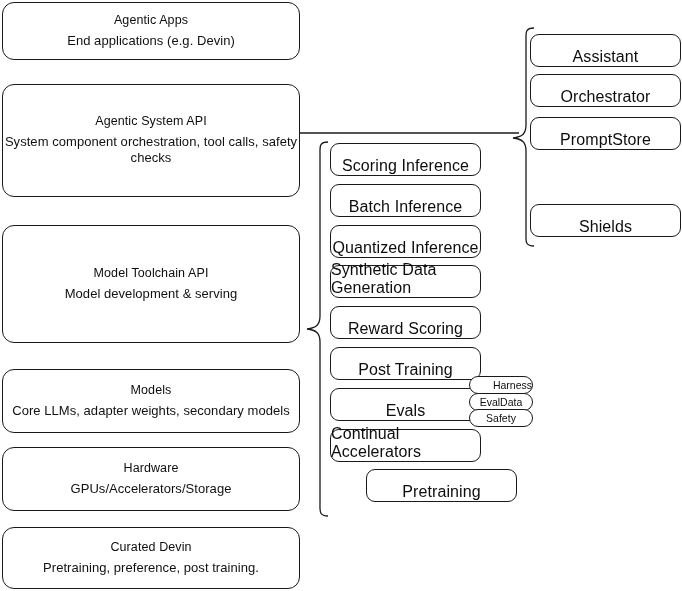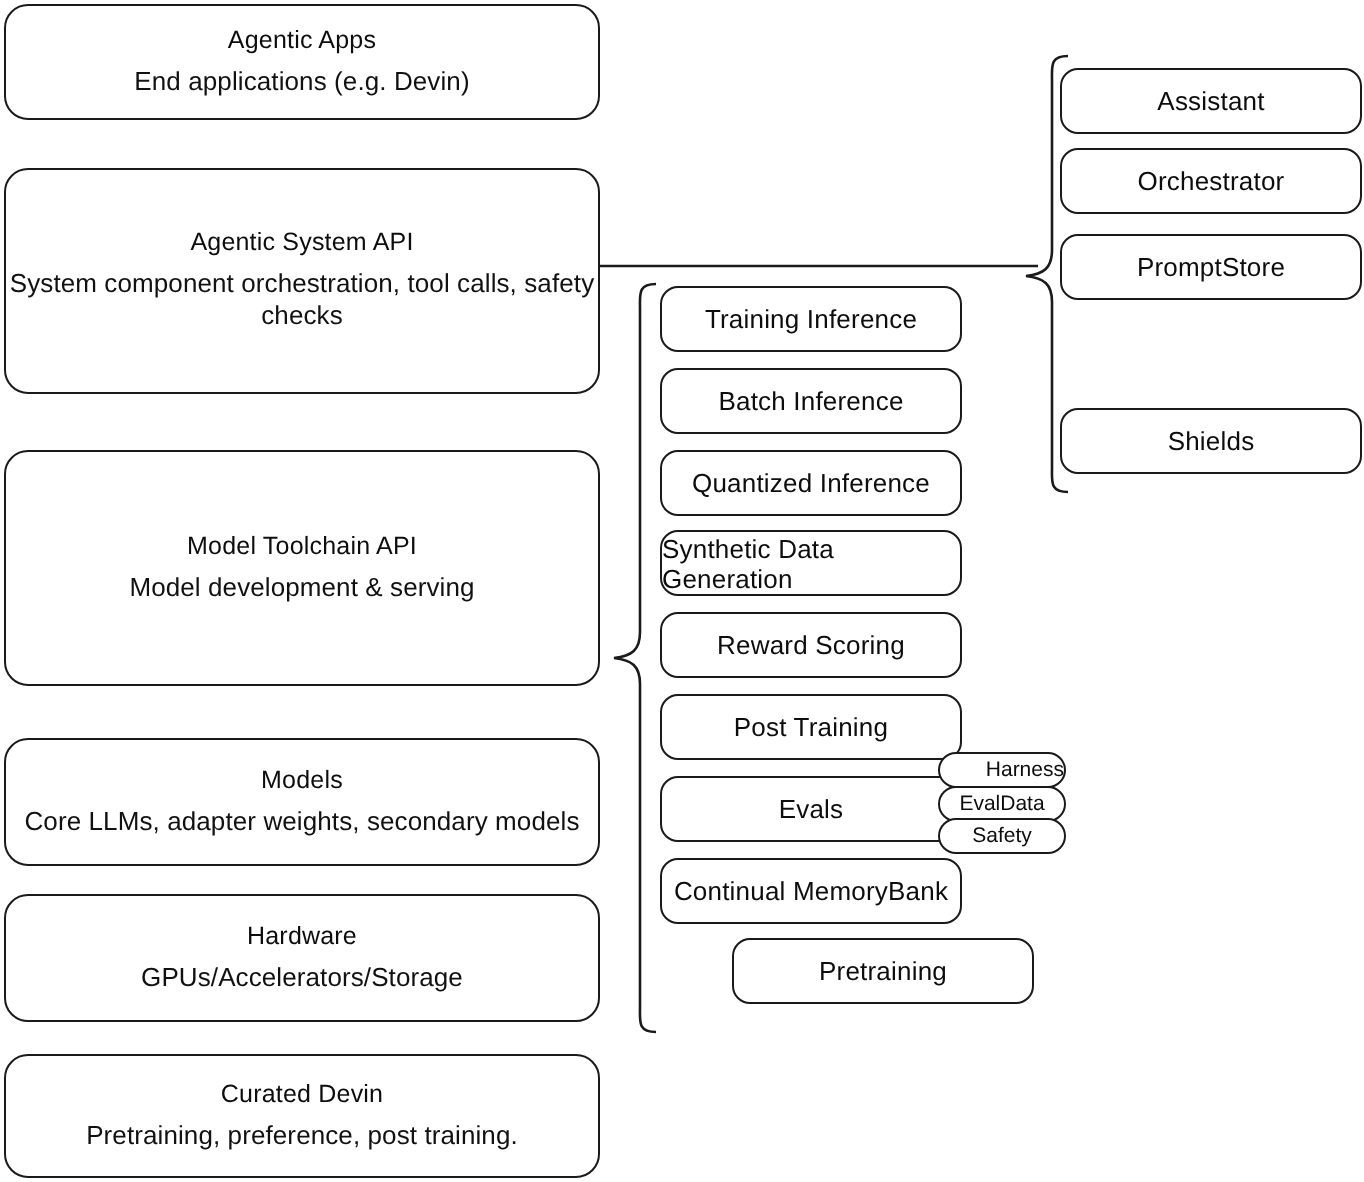--- a/index.html
+++ b/index.html
@@ -47,23 +47,23 @@
     margin-top: 4px;
     letter-spacing: 0.05px;
   }
   .chip {
     position: absolute;
     box-sizing: border-box;
     border: 1.4px solid #1a1a1a;
     border-radius: 9px;
     background: #ffffff;
     display: flex;
-    align-items: center;
+    align-items: flex-end;
     justify-content: center;
-    font-size: 13px;
+    font-size: 16px;
     color: #0d0d0d;
     letter-spacing: 0.1px;
   }
   .pill {
     position: absolute;
     box-sizing: border-box;
     border: 1.4px solid #1a1a1a;
     border-radius: 999px;
     background: #ffffff;
     display: flex;
@@ -124,42 +124,42 @@
 
   <svg class="brace-svg" style="left:304px; top:140px; width:26px; height:378px;" viewBox="0 0 26 378">
     <path d="M24 2 C15 2, 16 7, 16 14 L16 176 C16 185, 12 188, 3 189 C12 190, 16 193, 16 202 L16 364 C16 371, 15 376, 24 376"></path>
   </svg>
 
   <svg class="brace-svg" style="left:512px; top:26px; width:26px; height:222px;" viewBox="0 0 26 222">
     <path d="M22 2 C13 2, 14 7, 14 14 L14 99 C14 108, 10 111, 1 112 C10 113, 14 116, 14 125 L14 208 C14 215, 13 220, 22 220"></path>
   </svg>
 
   <div class="chip" style="left:330px; top:143px; width:151px; height:33px;">
-    <span>Training Inference</span>
+    <span>Scoring Inference</span>
   </div>
   <div class="chip" style="left:330px; top:184px; width:151px; height:33px;">
     <span>Batch Inference</span>
   </div>
   <div class="chip" style="left:330px; top:225px; width:151px; height:33px;">
     <span>Quantized Inference</span>
   </div>
   <div class="chip" style="left:330px; top:265px; width:151px; height:33px;">
     <span>Synthetic Data Generation</span>
   </div>
   <div class="chip" style="left:330px; top:306px; width:151px; height:33px;">
     <span>Reward Scoring</span>
   </div>
   <div class="chip" style="left:330px; top:347px; width:151px; height:33px;">
     <span>Post Training</span>
   </div>
   <div class="chip" style="left:330px; top:388px; width:151px; height:33px;">
     <span>Evals</span>
   </div>
   <div class="chip" style="left:330px; top:429px; width:151px; height:33px;">
-    <span>Continual MemoryBank</span>
+    <span>Continual Accelerators</span>
   </div>
   <div class="chip" style="left:330px; top:469px; width:151px; height:33px;margin-left:36px;">
     <span>Pretraining</span>
   </div>
 
   <div class="pill" style="left:469px; top:376px; width:64px; height:18px;justify-content:flex-end;">
     <span>Harness</span>
   </div>
   <div class="pill" style="left:469px; top:393px; width:64px; height:18px;">
     <span>EvalData</span>

